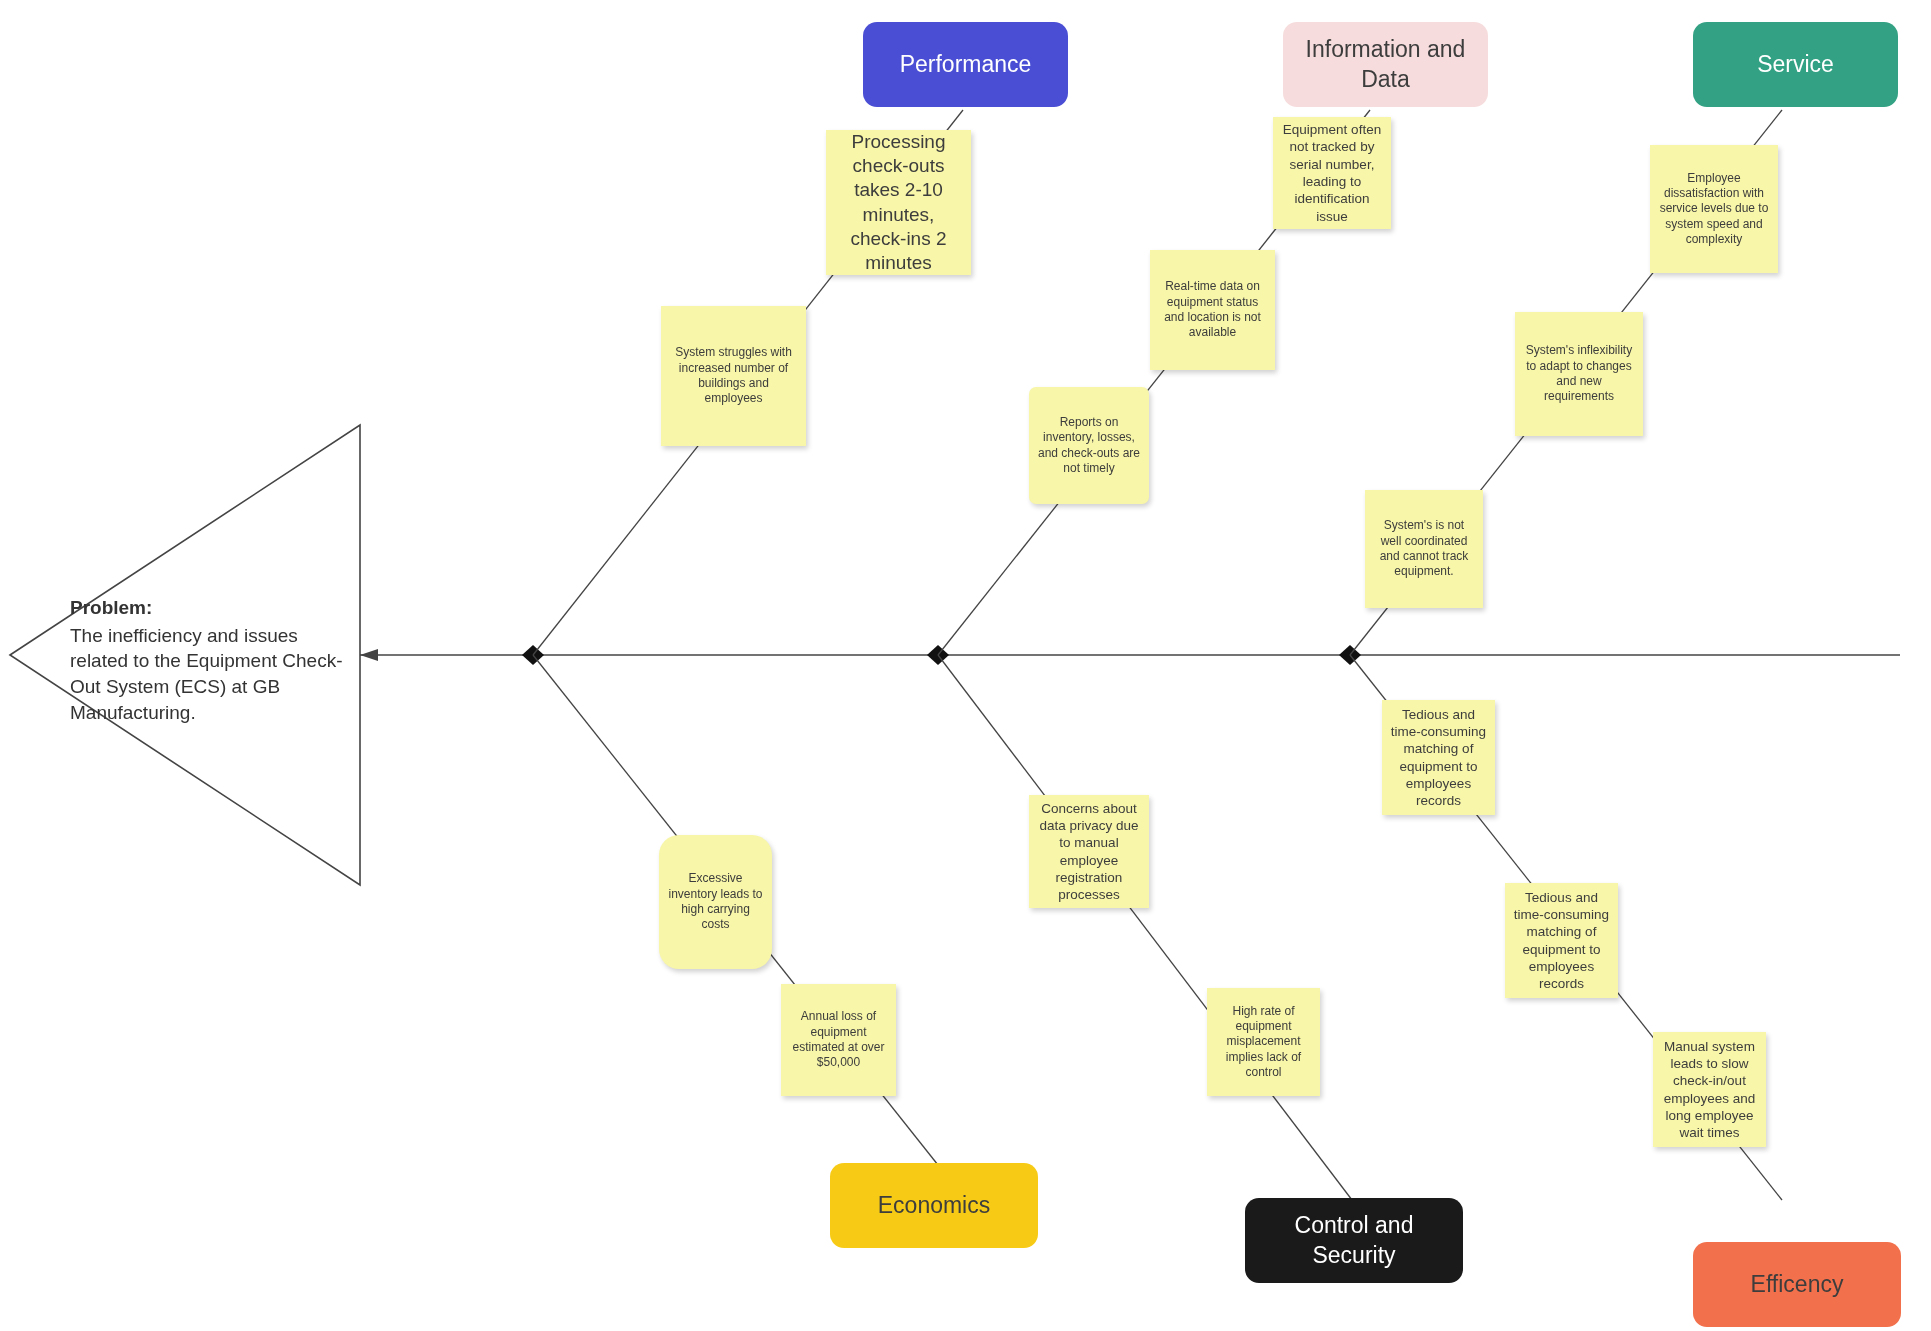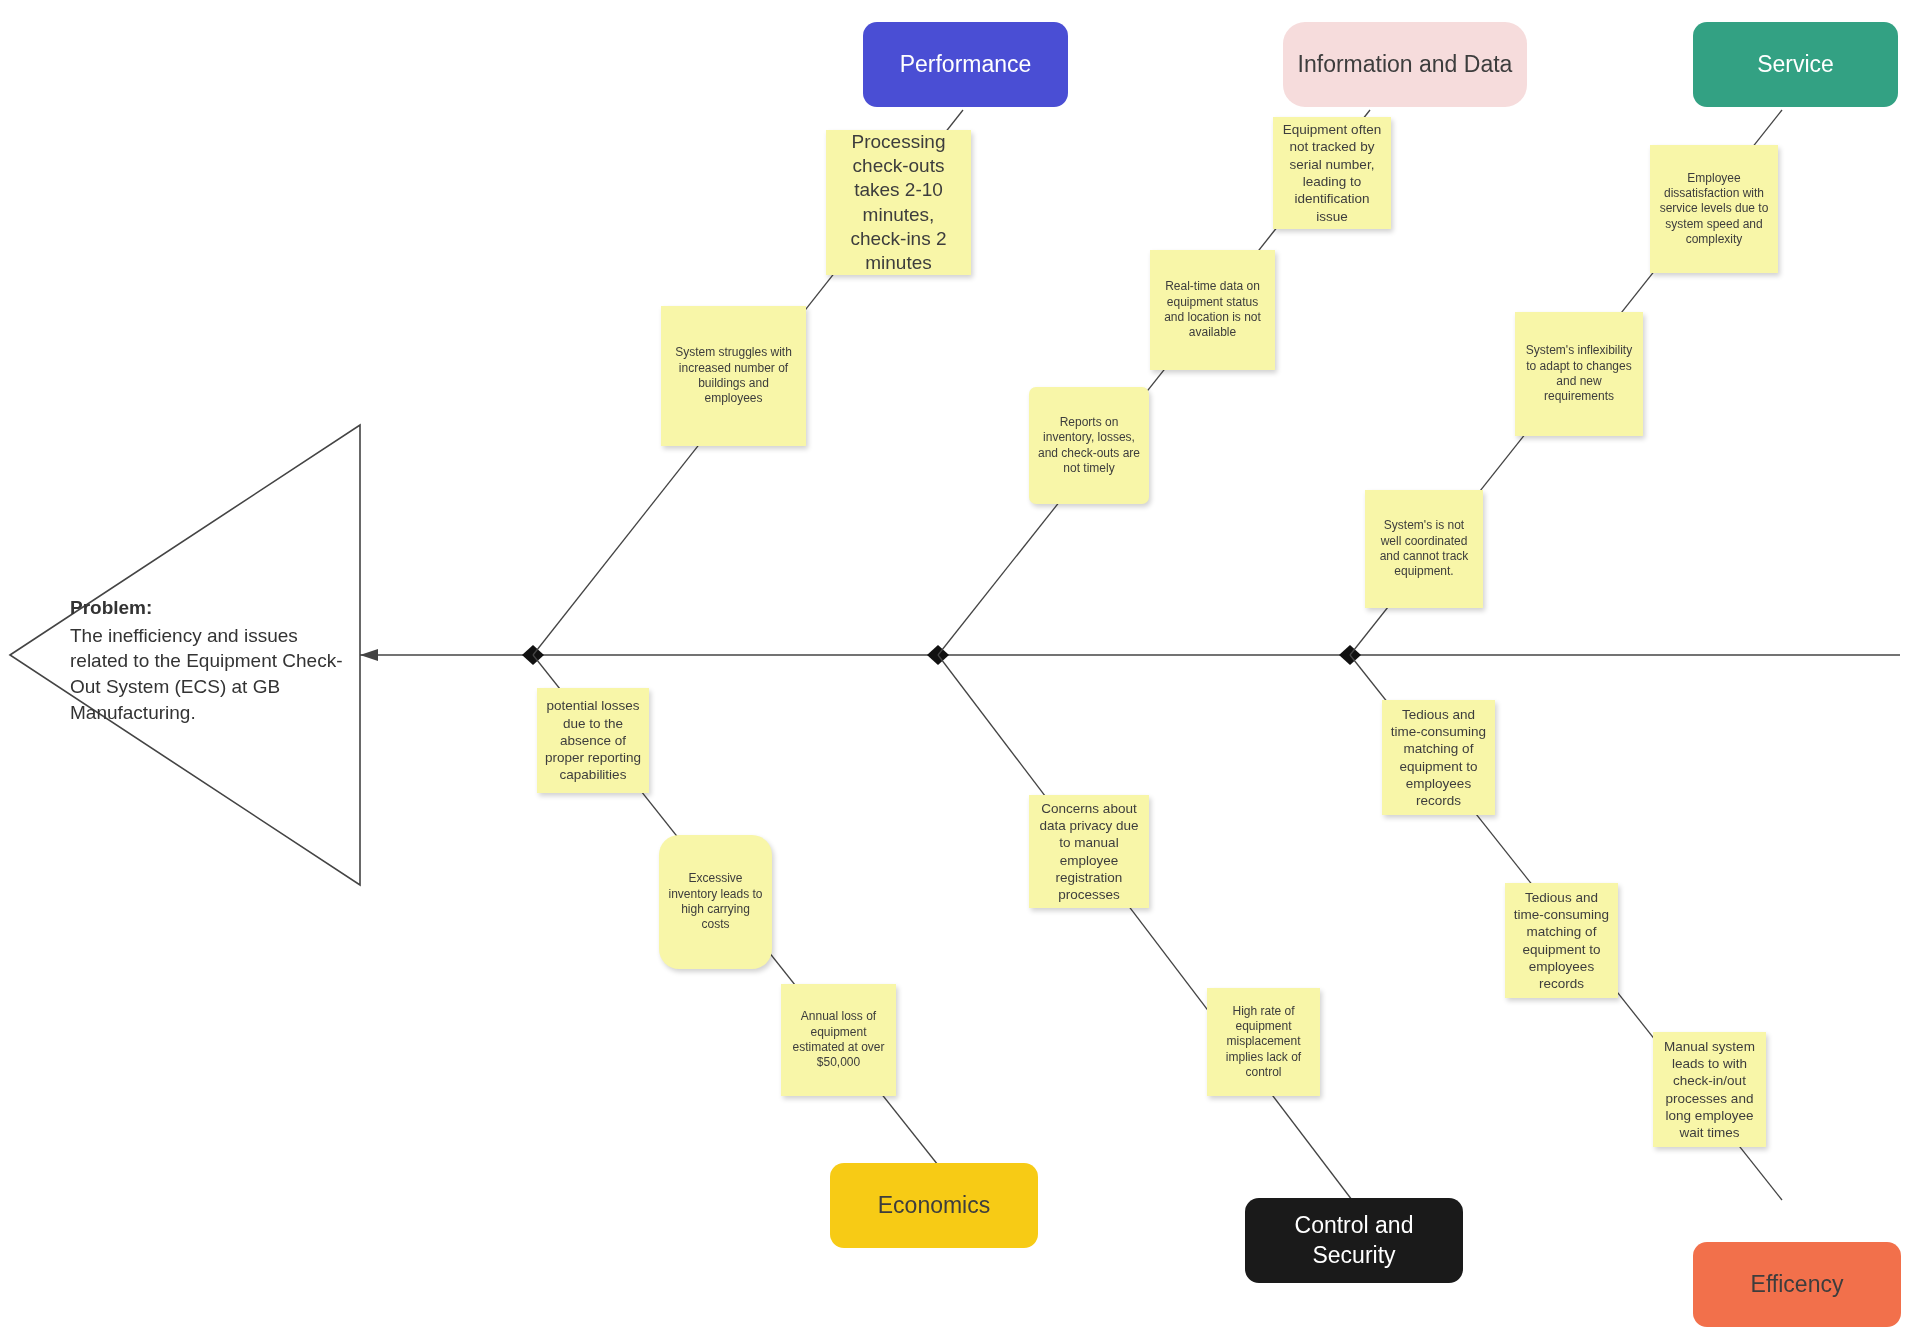--- a/index.html
+++ b/index.html
@@ -65,21 +65,21 @@
 
   <div class="problem-text">
     <b>Problem:</b>
     <span>The inefficiency and issues related to the Equipment Check-Out System (ECS) at GB Manufacturing.</span>
   </div>
 
   <div class="cat-box" style="left:863px;top:22px;width:205px;height:85px;background:#4a4ed4;color:#ffffff;">
     <span>Performance</span>
   </div>
 
-  <div class="cat-box" style="left:1283px;top:22px;width:244px;height:85px;background:#f6dcdc;color:#3d3d3d;border-radius:22px;">
+  <div class="cat-box" style="left:1283px;top:22px;width:205px;height:85px;background:#f6dcdc;color:#3d3d3d;">
     <span>Information and Data</span>
   </div>
 
   <div class="cat-box" style="left:1693px;top:22px;width:205px;height:85px;background:#33a183;color:#ffffff;">
     <span>Service</span>
   </div>
 
   <div class="cat-box" style="left:830px;top:1163px;width:208px;height:85px;background:#f7cb15;color:#3d3d3d;">
     <span>Economics</span>
   </div>
@@ -101,29 +101,28 @@
   <div class="note md" style="left:1150px;top:250px;width:125px;height:120px;">Real-time data on equipment status and location is not available</div>
 
   <div class="note md" style="left:1029px;top:387px;width:120px;height:117px;border-radius:7px;">Reports on inventory, losses, and check-outs are not timely</div>
 
   <div class="note md" style="left:1650px;top:145px;width:128px;height:128px;">Employee dissatisfaction with service levels due to system speed and complexity</div>
 
   <div class="note md" style="left:1515px;top:312px;width:128px;height:124px;">System's inflexibility to adapt to changes and new requirements</div>
 
   <div class="note md" style="left:1365px;top:490px;width:118px;height:118px;">System's is not well coordinated and cannot track equipment.</div>
 
-  <div class="note sm" style="left:537px;top:688px;width:112px;height:105px;">potential losses due to the absence  of proper reporting capabilities</div>
 
   <div class="note md" style="left:659px;top:835px;width:113px;height:134px;border-radius:20px;">Excessive inventory leads to high carrying costs</div>
 
   <div class="note md" style="left:781px;top:984px;width:115px;height:112px;">Annual loss of equipment estimated at over $50,000</div>
 
   <div class="note sm" style="left:1029px;top:795px;width:120px;height:113px;">Concerns about data privacy due to manual employee registration processes</div>
 
   <div class="note md" style="left:1207px;top:988px;width:113px;height:108px;">High rate of equipment misplacement implies lack of control</div>
 
   <div class="note sm" style="left:1382px;top:700px;width:113px;height:115px;">Tedious and time-consuming matching of equipment to employees records</div>
 
   <div class="note sm" style="left:1505px;top:883px;width:113px;height:115px;">Tedious and time-consuming matching of equipment to employees records</div>
 
-  <div class="note sm" style="left:1653px;top:1032px;width:113px;height:115px;">Manual system leads to with check-in/out processes and long employee wait times</div>
+  <div class="note sm" style="left:1653px;top:1032px;width:113px;height:115px;">Manual system leads to slow check-in/out employees and long employee wait times</div>
 
 </div>
 
 </body></html>

